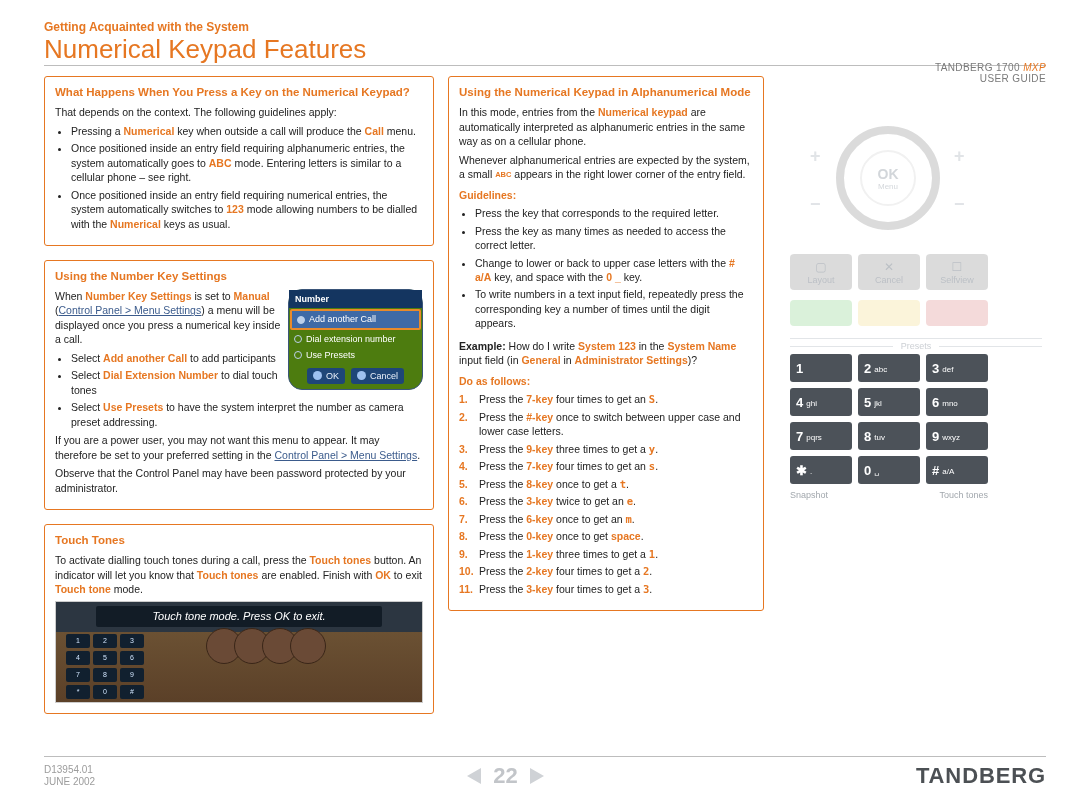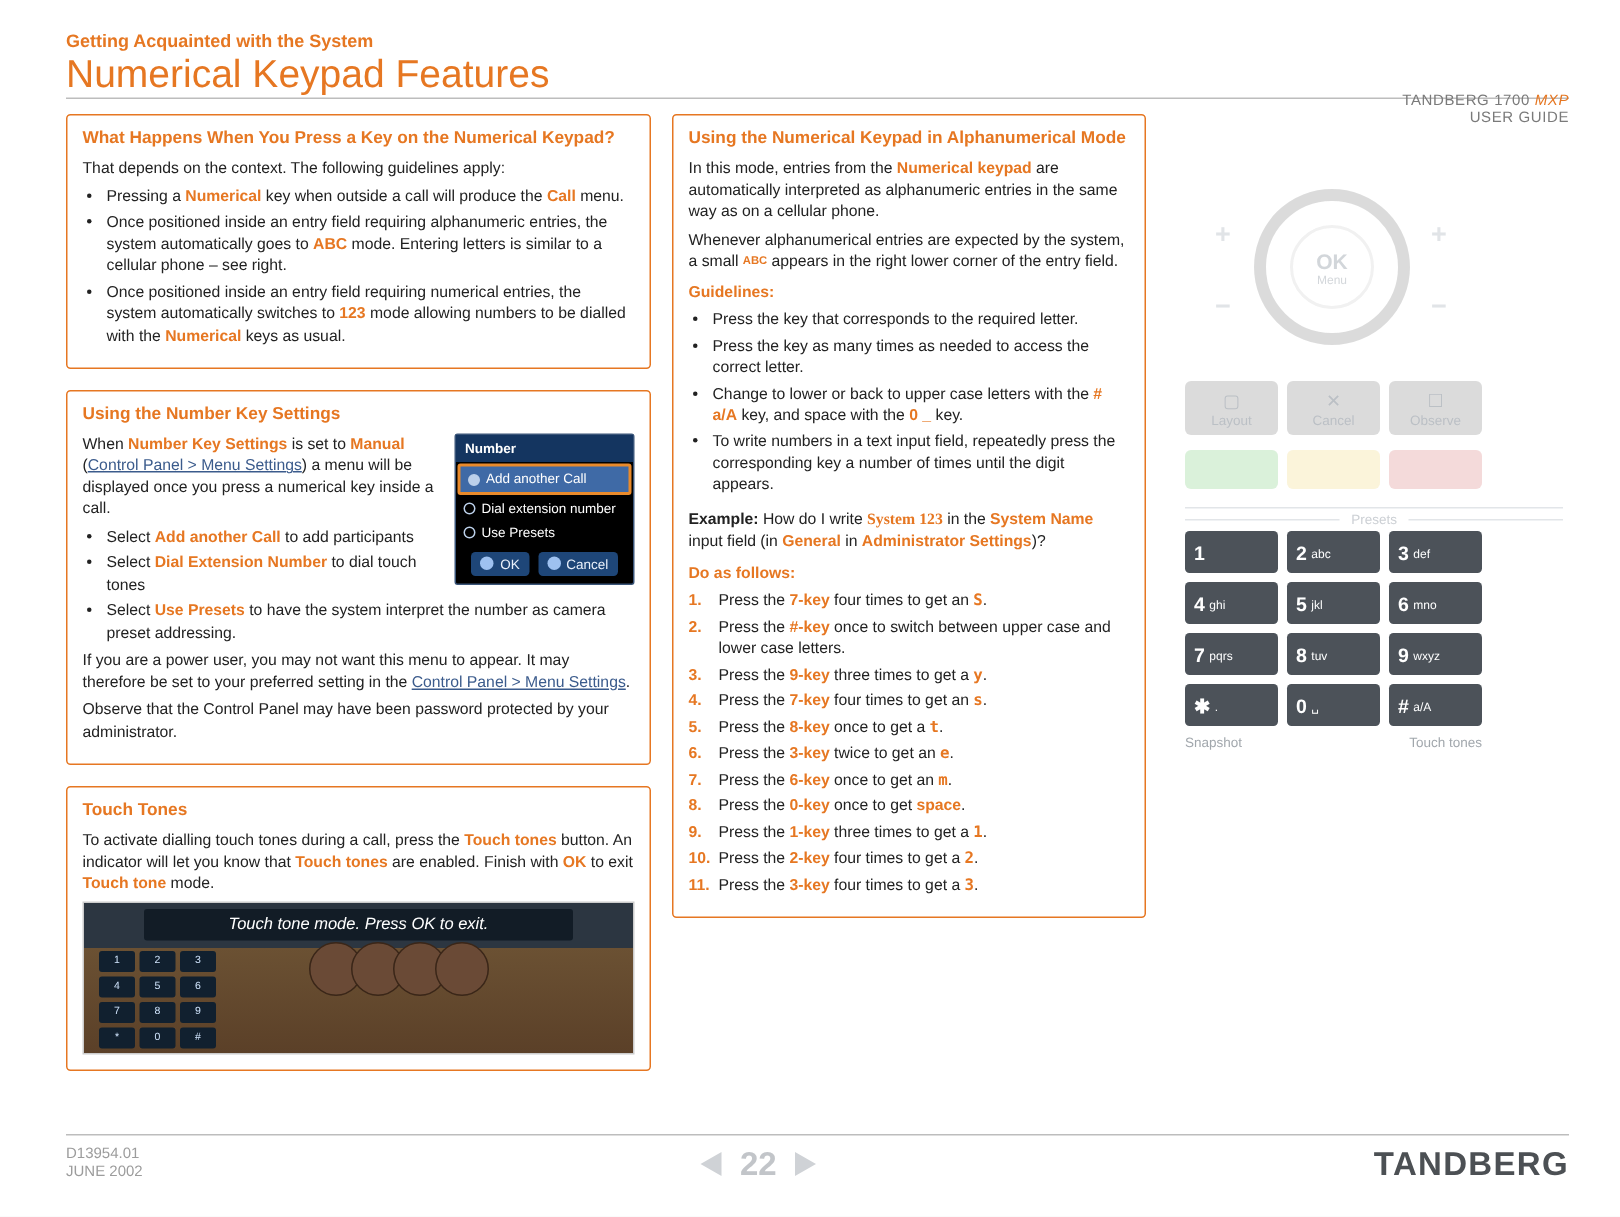--- a/index.html
+++ b/index.html
@@ -83,24 +83,24 @@
   .box li{margin-bottom:3px;}
   .box p{margin:0 0 4px 0;}
   .orange{color:var(--orange); font-weight:bold;}
   .link{color:var(--link); text-decoration:underline;}
   .small-abc{font-size:7.5px; vertical-align:middle;}
   .clear{clear:both;}
 
   
   .num-dialog{
     float:right;
-    width:120px;
-    background:#000000;
+    width:135px;
+    background:#4d7c0f;
     border:1px solid #3a5579;
-    border-radius:2px;
+    border-radius:14px;
     color:#fff;
     font-size:9px;
     margin:0 0 4px 6px;
   }
   .num-dialog .hdr{
     background:#143560;
     padding:3px 6px;
     font-weight:bold;
   }
   .num-dialog .row{
@@ -354,21 +354,21 @@
         <p><span>In this mode, entries from the </span><span class="orange">Numerical keypad</span><span> are automatically interpreted as alphanumeric entries in the same way as on a cellular phone.</span></p>
         <p><span>Whenever alphanumerical entries are expected by the system, a small </span><span class="orange small-abc">ABC</span><span> appears in the right lower corner of the entry field.</span></p>
         <p class="orange" style="margin-top:6px">Guidelines:</p>
         <ul>
           <li>Press the key that corresponds to the required letter.</li>
           <li>Press the key as many times as needed to access the correct letter.</li>
           <li><span>Change to lower or back to upper case letters with the </span><span class="orange"># a/A</span><span> key, and space with the </span><span class="orange">0 _</span><span> key.</span></li>
           <li>To write numbers in a text input field, repeatedly press the corresponding key a number of times until the digit appears.</li>
         </ul>
         <p style="margin-top:8px">
-          <b>Example:</b><span> How do I write </span><span class="orange" style="font-family:Liberation Serif, serif">System 123</span><span> in the </span><span class="orange">System Name</span><span> input field (in </span><span class="orange">General</span><span> in </span><span class="orange">Administrator Settings</span><span>)?</span>
+          <b>Example:</b><span> How do I write </span><span class="orange" style="font-family:Liberation Sans, sans-serif">System 123</span><span> in the </span><span class="orange">System Name</span><span> input field (in </span><span class="orange">General</span><span> in </span><span class="orange">Administrator Settings</span><span>)?</span>
         </p>
         <p class="orange" style="margin-top:6px">Do as follows:</p>
         <ol style="list-style: none; counter-reset: step 0; margin-left: 0px; padding-left: 0px;">
           <li style="counter-increment: step 1; position: relative; padding-left: 20px;"><span></span><span>Press the </span><span class="orange">7-key</span><span> four times to get an </span><span class="orange" style="font-family:monospace">S</span><span>.</span></li>
           <li style="counter-increment: step 1; position: relative; padding-left: 20px;"><span></span><span>Press the </span><span class="orange">#-key</span><span> once to switch between upper case and lower case letters.</span></li>
           <li style="counter-increment: step 1; position: relative; padding-left: 20px;"><span></span><span>Press the </span><span class="orange">9-key</span><span> three times to get a </span><span class="orange" style="font-family:monospace">y</span><span>.</span></li>
           <li style="counter-increment: step 1; position: relative; padding-left: 20px;"><span></span><span>Press the </span><span class="orange">7-key</span><span> four times to get an </span><span class="orange" style="font-family:monospace">s</span><span>.</span></li>
           <li style="counter-increment: step 1; position: relative; padding-left: 20px;"><span></span><span>Press the </span><span class="orange">8-key</span><span> once to get a </span><span class="orange" style="font-family:monospace">t</span><span>.</span></li>
           <li style="counter-increment: step 1; position: relative; padding-left: 20px;"><span></span><span>Press the </span><span class="orange">3-key</span><span> twice to get an </span><span class="orange" style="font-family:monospace">e</span><span>.</span></li>
           <li style="counter-increment: step 1; position: relative; padding-left: 20px;"><span></span><span>Press the </span><span class="orange">6-key</span><span> once to get an </span><span class="orange" style="font-family:monospace">m</span><span>.</span></li>
@@ -397,21 +397,21 @@
           <div class="soft">
               <span style="font-size:12px">▢</span>
               <span>Layout</span>
             </div>
           <div class="soft">
               <span style="font-size:12px">✕</span>
               <span>Cancel</span>
             </div>
           <div class="soft">
               <span style="font-size:12px">☐</span>
-              <span>Observe</span>
+              <span>Selfview</span>
             </div>
         </div>
 
         <div class="callkeys">
           <div class="ckey green"></div>
           <div class="ckey yellow"></div>
           <div class="ckey red"></div>
         </div>
 
         <div class="presets-label">

